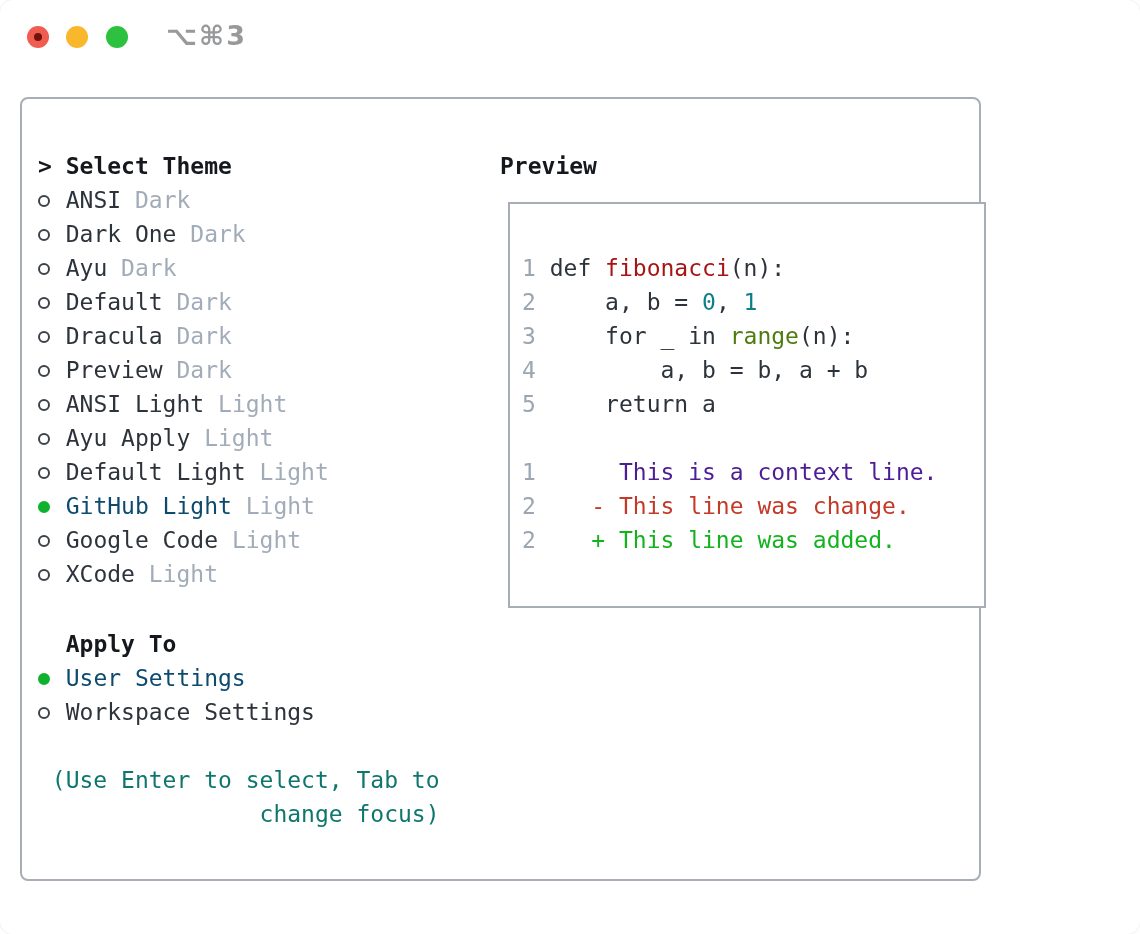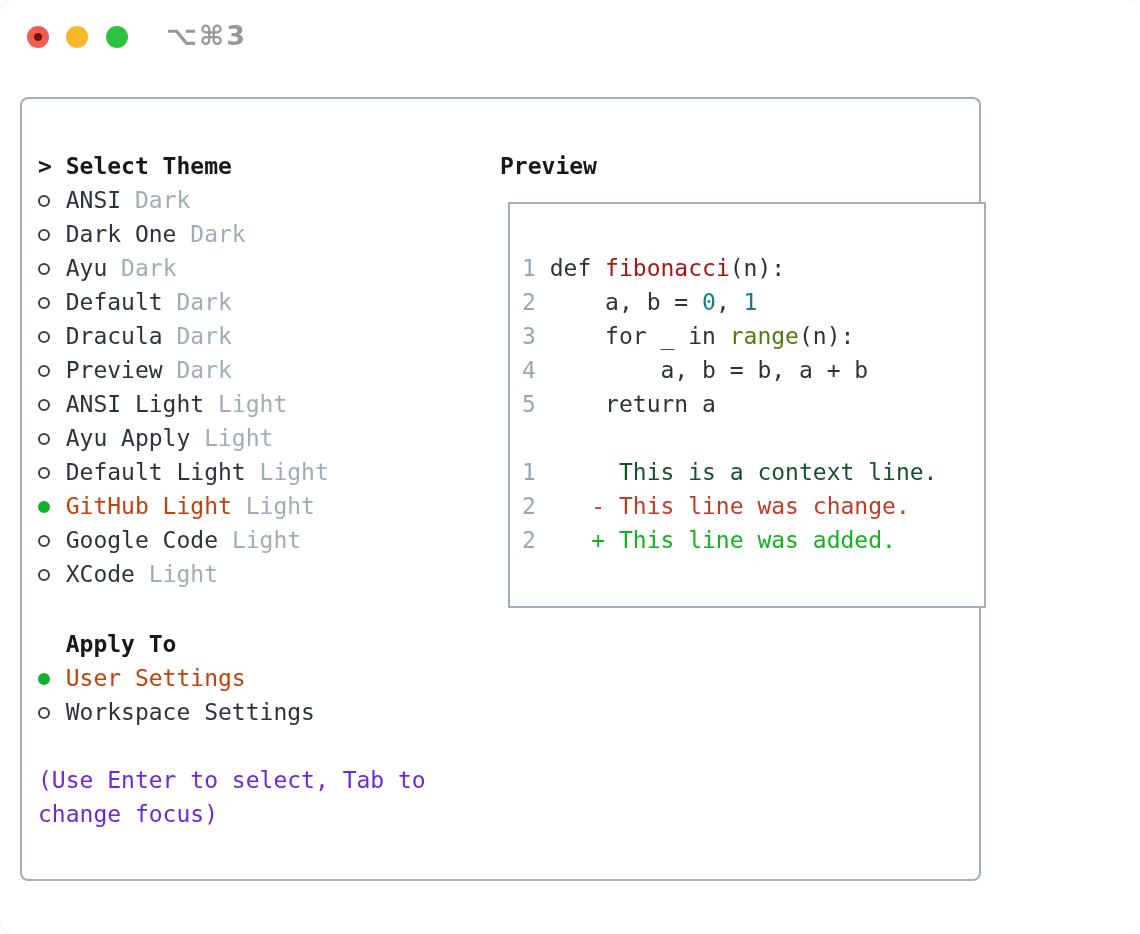--- a/index.html
+++ b/index.html
@@ -22,37 +22,37 @@
          box-sizing:border-box;border:2px solid #a7aeb7;border-radius:8px;background:#fff;}
   .panel-content{position:absolute;inset:0;}
   .col-left{position:absolute;left:16px;top:50px;font-size:23px;line-height:34px;color:#2d333b;}
   .row{white-space:nowrap;height:34px;}
   .prefix{display:inline-block;width:2ch;font-weight:700;color:#15181c;}
   .hdr .name{font-weight:700;color:#15181c;}
   .marker{display:inline-block;width:2ch;}
   .marker::before{content:'';display:inline-block;width:12px;height:12px;border-radius:50%;
                   box-sizing:border-box;border:2px solid #3c424a;vertical-align:1px;}
   .marker.sel::before{border-color:#10b12c;background:#10b12c;}
-  .row.selected .name{color:#c2410c;}
+  .row.selected .name{color:#0c4a6e;}
   .tag{color:#a2acb9;}
   .apply-block{margin-top:36px;}
-  .help{margin-top:34px;width:29ch;white-space:normal;color:#6d28d9;}
+  .help{margin-top:34px;width:29ch;white-space:normal;color:#0f766e;text-align:right;}
   
   .preview-title{position:absolute;left:478px;top:50px;font-size:23px;line-height:34px;
                  font-weight:700;color:#15181c;}
   .preview-box{position:absolute;left:486px;top:103px;width:478px;height:406px;
                box-sizing:border-box;border:2px solid #a7aeb7;background:#fff;
                padding:47px 0 0 12px;overflow:hidden;}
   .code-line{white-space:pre;font-size:23px;line-height:34px;min-height:34px;color:#2d333b;}
   .seg-ln{color:#9ba6b2;}
   .seg-plain{color:#2d333b;}
   .seg-fn{color:#a81414;}
   .seg-num{color:#0d7e8a;}
   .seg-blue{color:#4d7c0f;margin-top:40px;}
-  .seg-ctx{color:#14532d;}
+  .seg-ctx{color:#4c1d95;}
   .seg-del{color:#c43a28;}
   .seg-add{color:#13b31e;}
 </style>
 </head>
 <body>
 
 <div class="window">
 
   <div class="titlebar">
     <span class="tl tl-close"></span>

